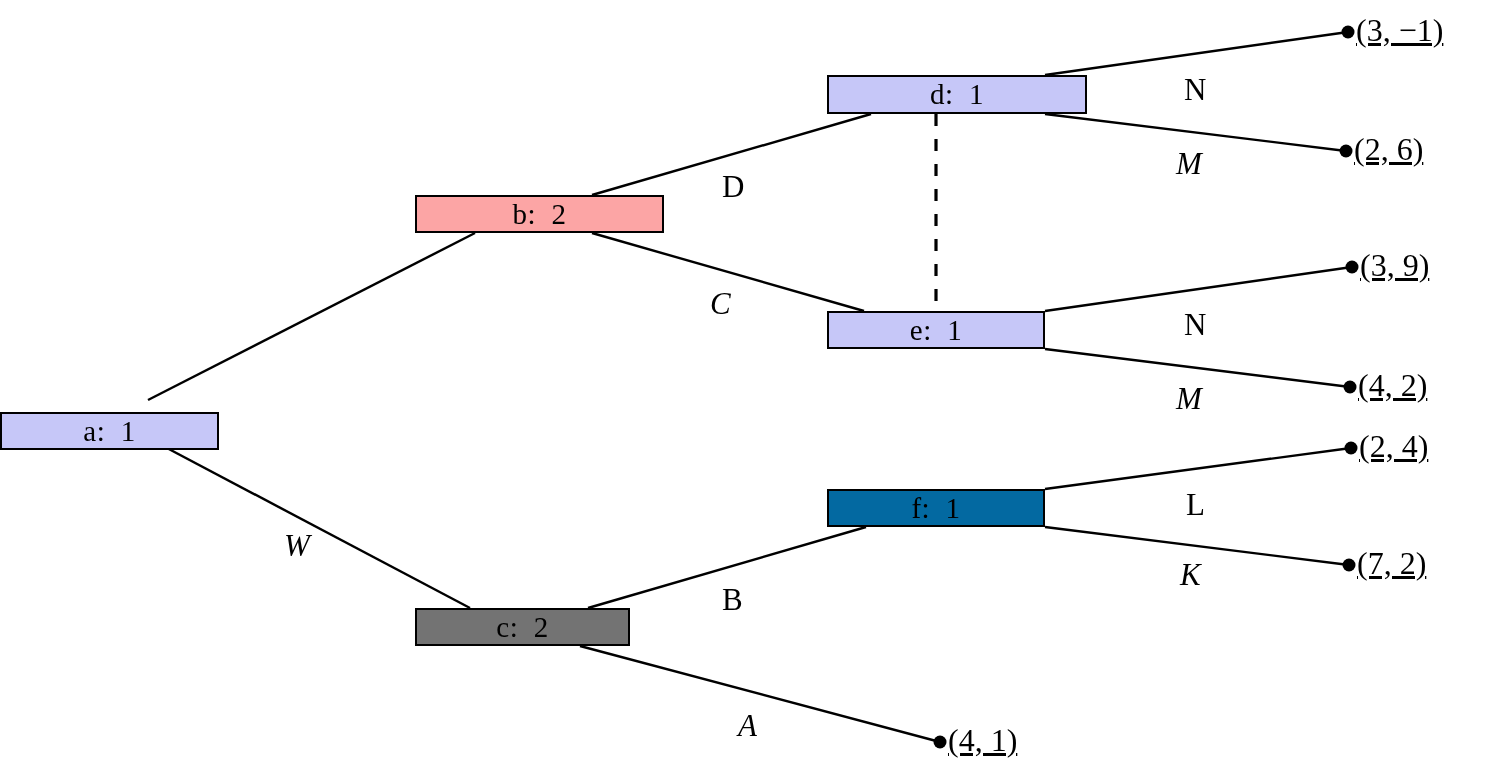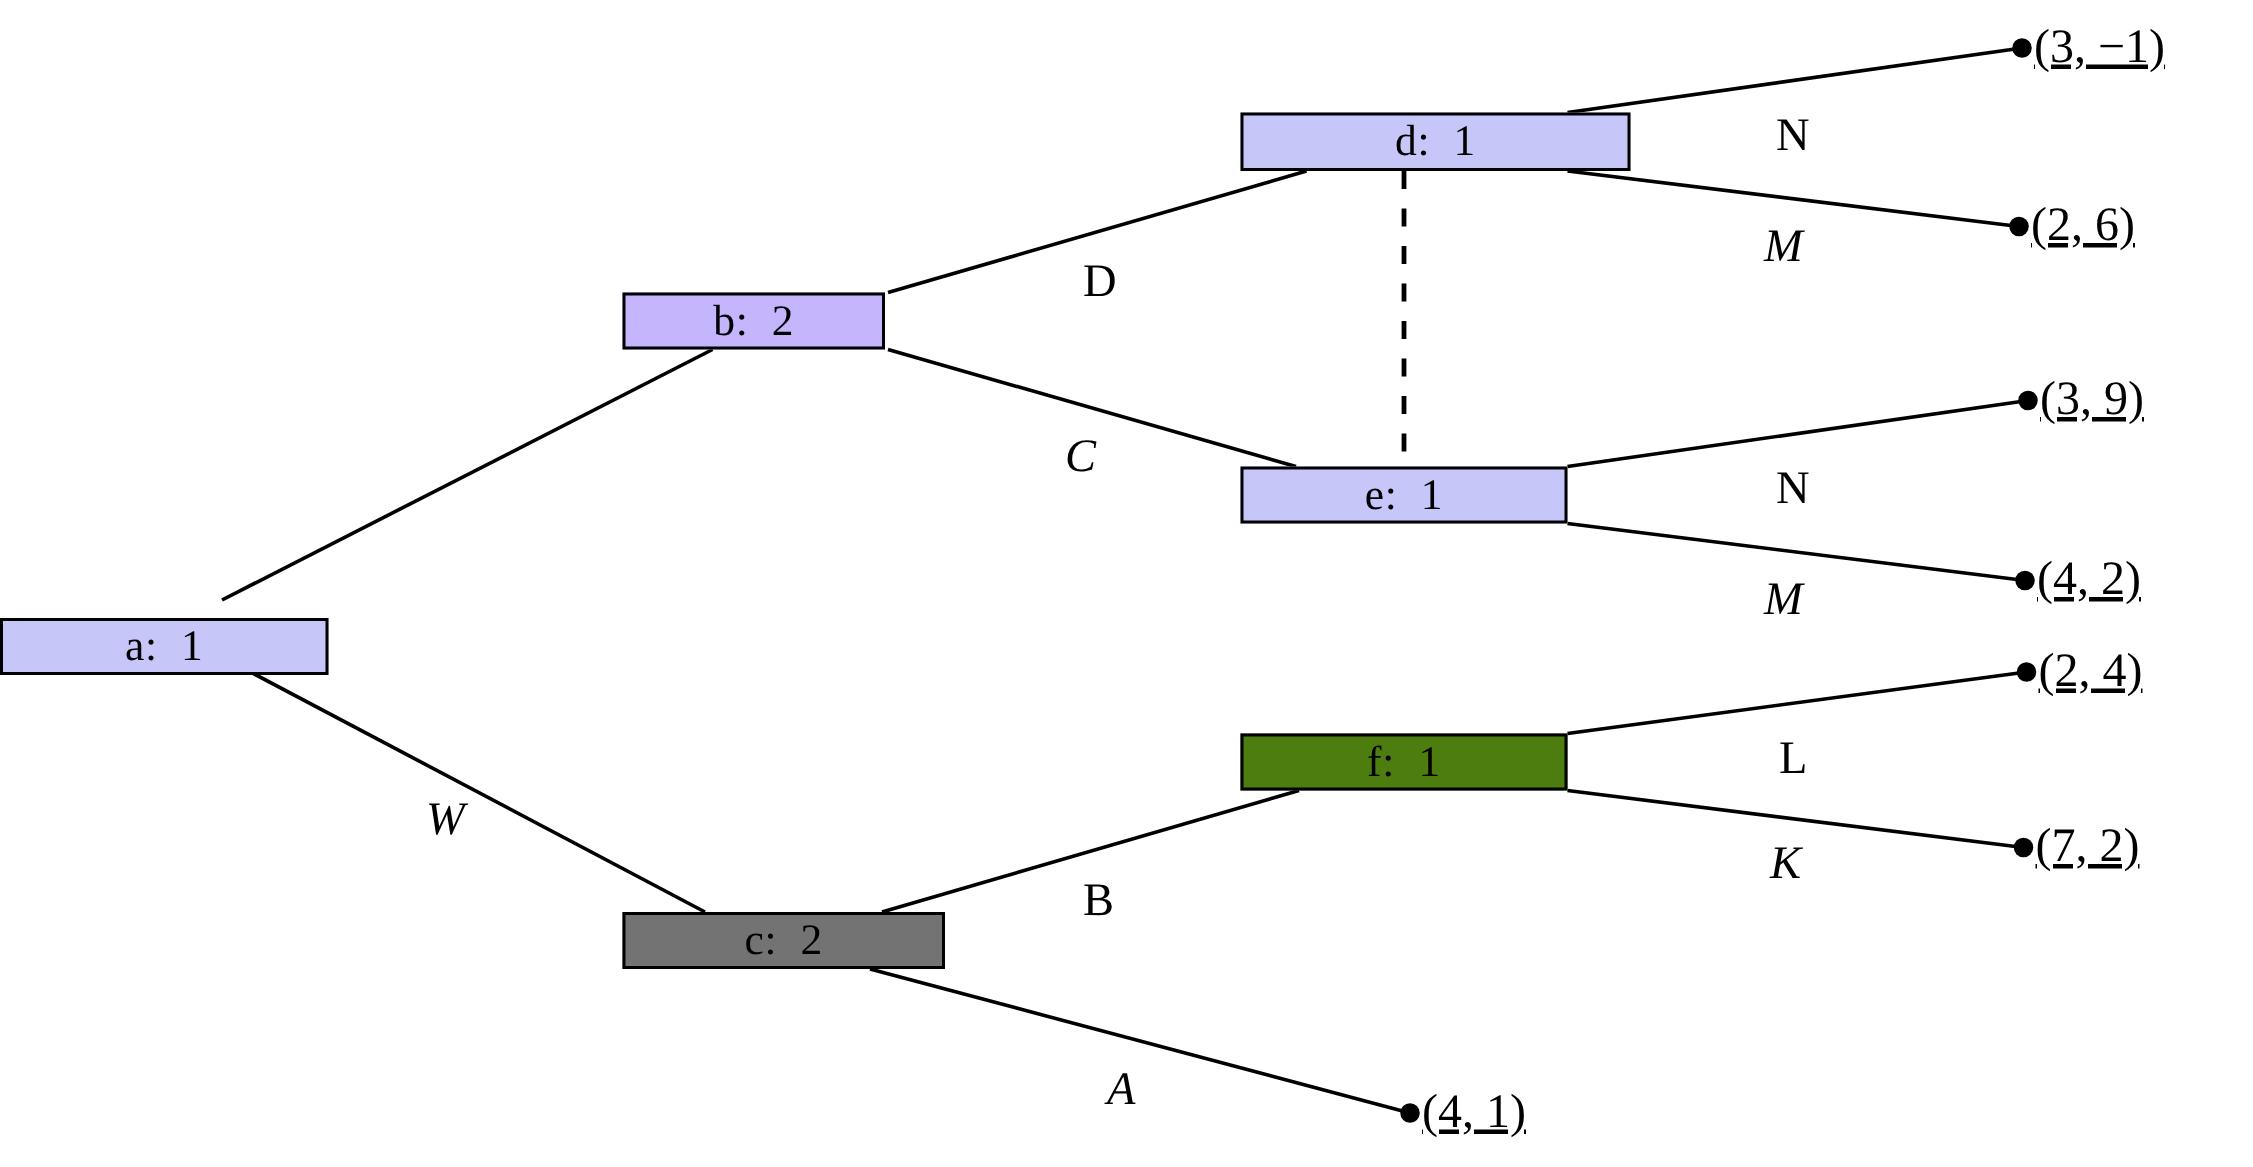--- a/index.html
+++ b/index.html
@@ -84,25 +84,25 @@
         <circle cx="1352" cy="267" r="6.5" fill="#000000"></circle>
         <circle cx="1350" cy="387" r="6.5" fill="#000000"></circle>
         <circle cx="1351" cy="448" r="6.5" fill="#000000"></circle>
         <circle cx="1349" cy="565" r="6.5" fill="#000000"></circle>
         <circle cx="940" cy="742" r="6.5" fill="#000000"></circle>
       </g>
   </svg>
 
   <div id="nodes-layer">
       <div class="node-box" style="left: 0px; top: 412px; width: 219px; height: 38px; background: rgb(198, 199, 248); border-color: rgb(0, 0, 0);"><span>a:  1</span></div>
-      <div class="node-box" style="left: 415px; top: 195px; width: 175px; height: 38px; background: #c4b5fd; border-color: rgb(0, 0, 0);"><span>b:  2</span></div>
+      <div class="node-box" style="left: 415px; top: 195px; width: 249px; height: 38px; background: #fca5a5; border-color: rgb(0, 0, 0);"><span>b:  2</span></div>
       <div class="node-box" style="left: 415px; top: 608px; width: 215px; height: 38px; background: #737373; border-color: rgb(0, 0, 0);"><span>c:  2</span></div>
       <div class="node-box" style="left: 827px; top: 75px; width: 260px; height: 39px; background: rgb(198, 199, 248); border-color: rgb(0, 0, 0);"><span>d:  1</span></div>
       <div class="node-box" style="left: 827px; top: 311px; width: 218px; height: 38px; background: rgb(198, 199, 248); border-color: rgb(0, 0, 0);"><span>e:  1</span></div>
-      <div class="node-box" style="left: 827px; top: 489px; width: 218px; height: 38px; background: #4d7c0f; border-color: rgb(0, 0, 0);"><span>f:  1</span></div>
+      <div class="node-box" style="left: 827px; top: 489px; width: 218px; height: 38px; background: #0369a1; border-color: rgb(0, 0, 0);"><span>f:  1</span></div>
     </div>
   <div id="edge-labels-layer">
       <div class="edge-label" style="left: 722px; top: 171px;">D</div>
       <div class="edge-label italic" style="left: 710px; top: 288px;">C</div>
       <div class="edge-label italic" style="left: 284px; top: 530px;">W</div>
       <div class="edge-label" style="left: 722px; top: 584px;">B</div>
       <div class="edge-label italic" style="left: 738px; top: 710px;">A</div>
       <div class="edge-label" style="left: 1184px; top: 74px;">N</div>
       <div class="edge-label italic" style="left: 1176px; top: 148px;">M</div>
       <div class="edge-label" style="left: 1184px; top: 309px;">N</div>

